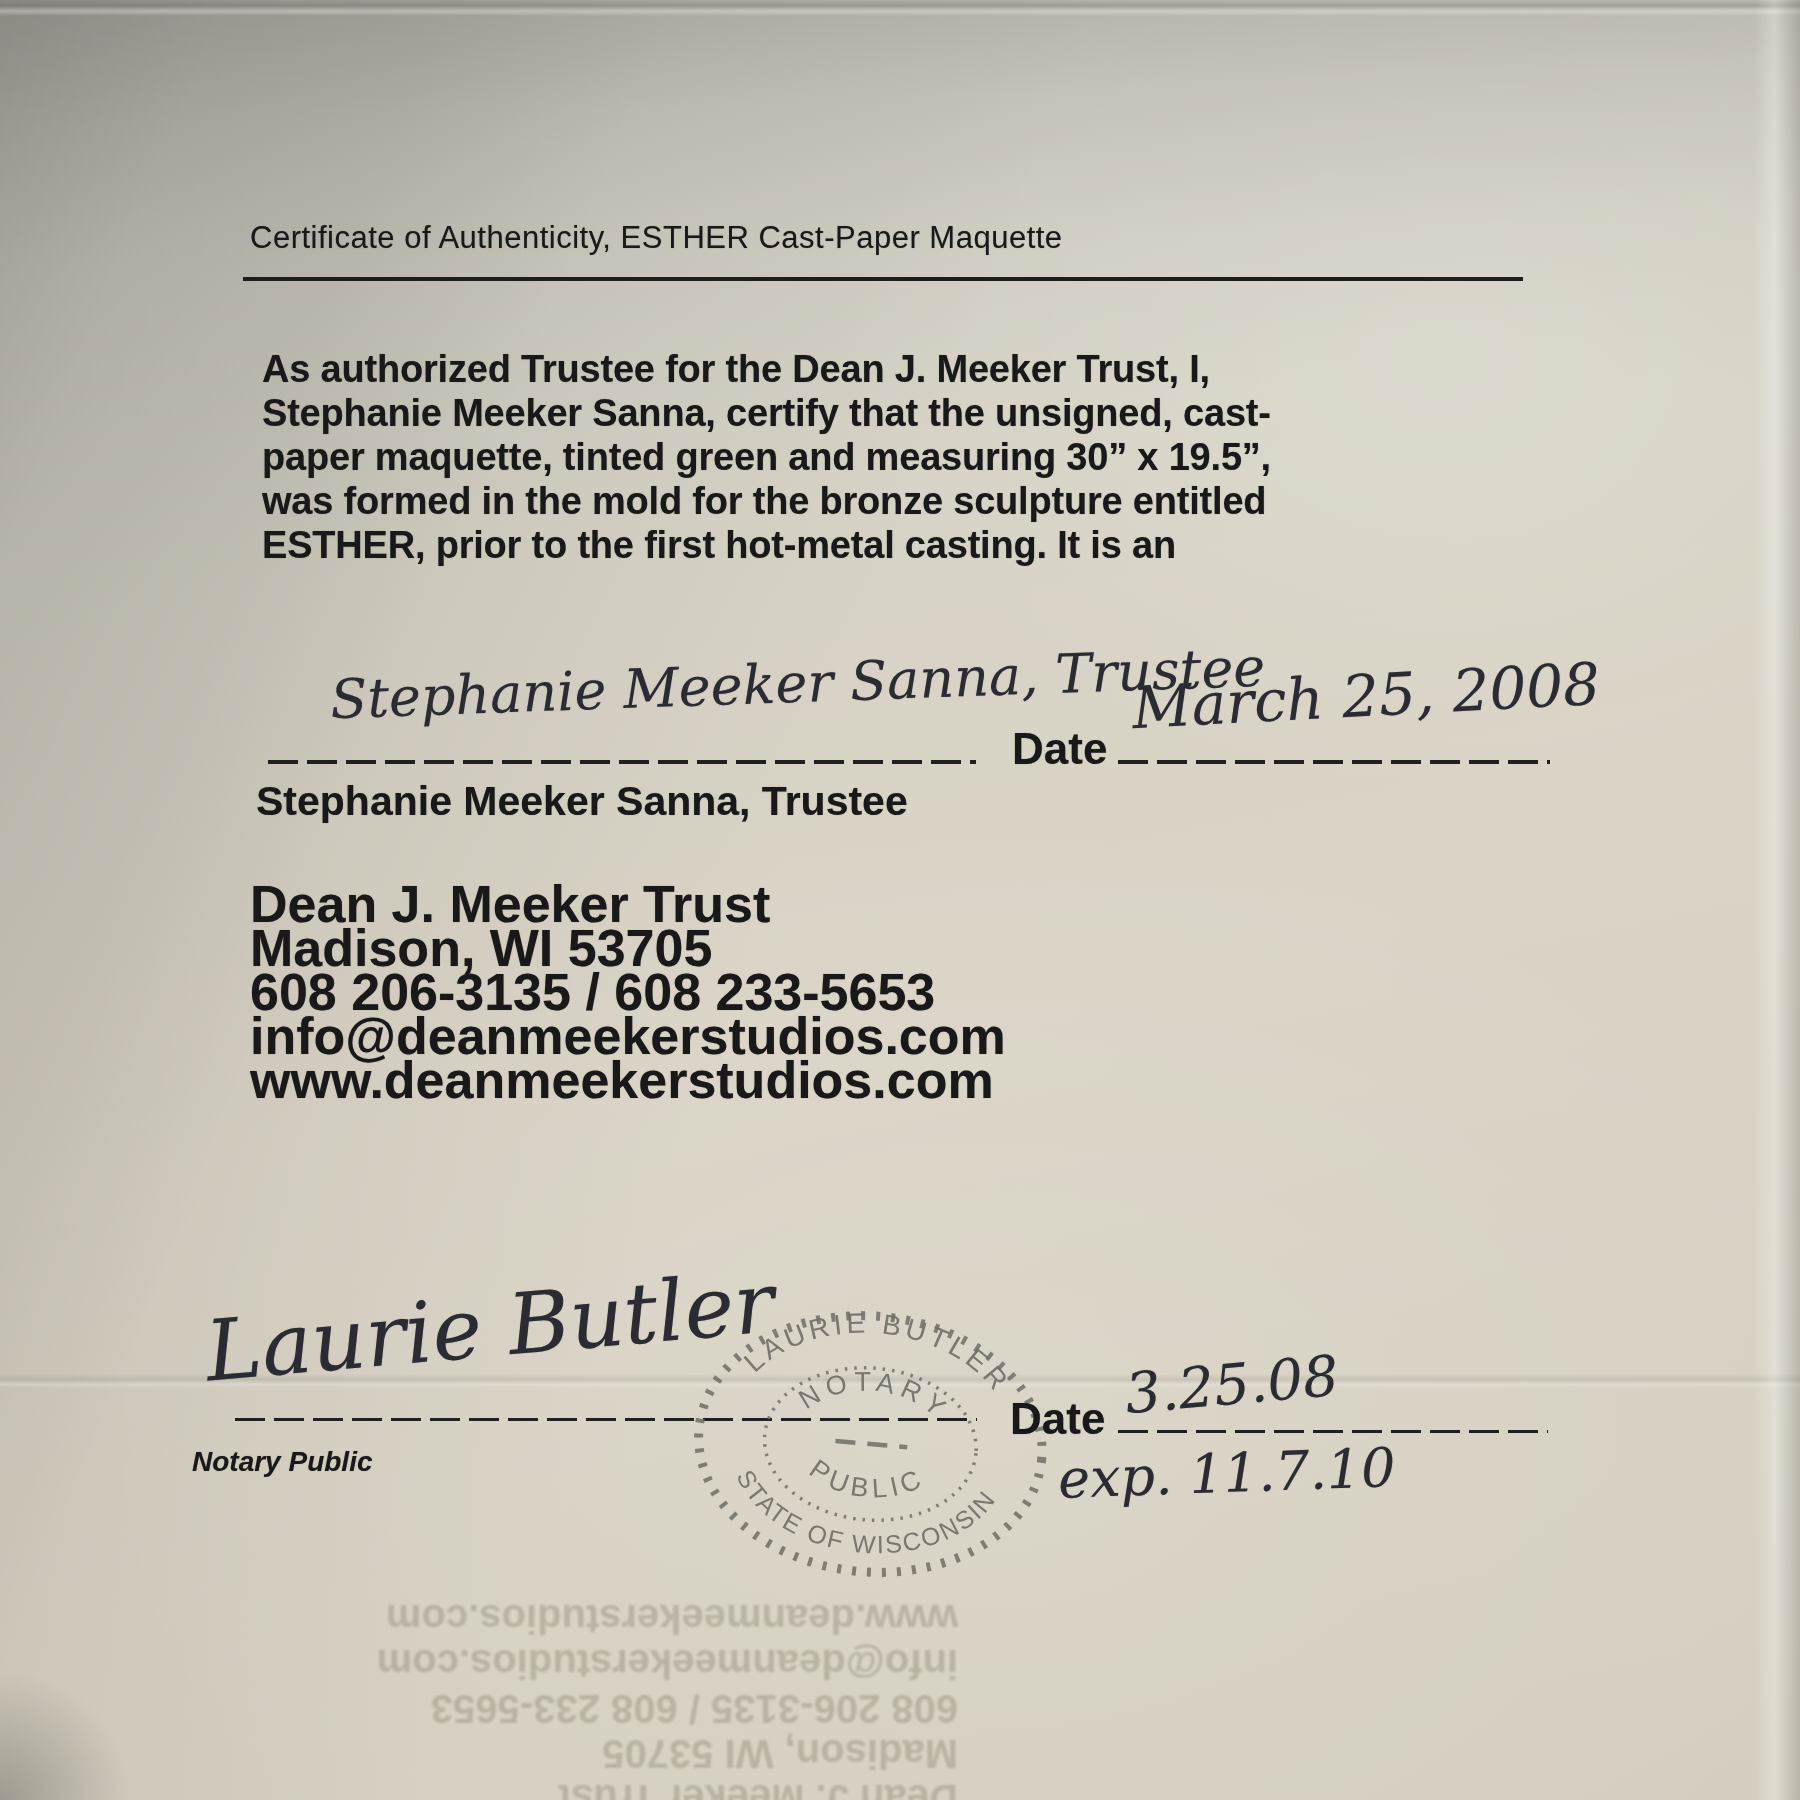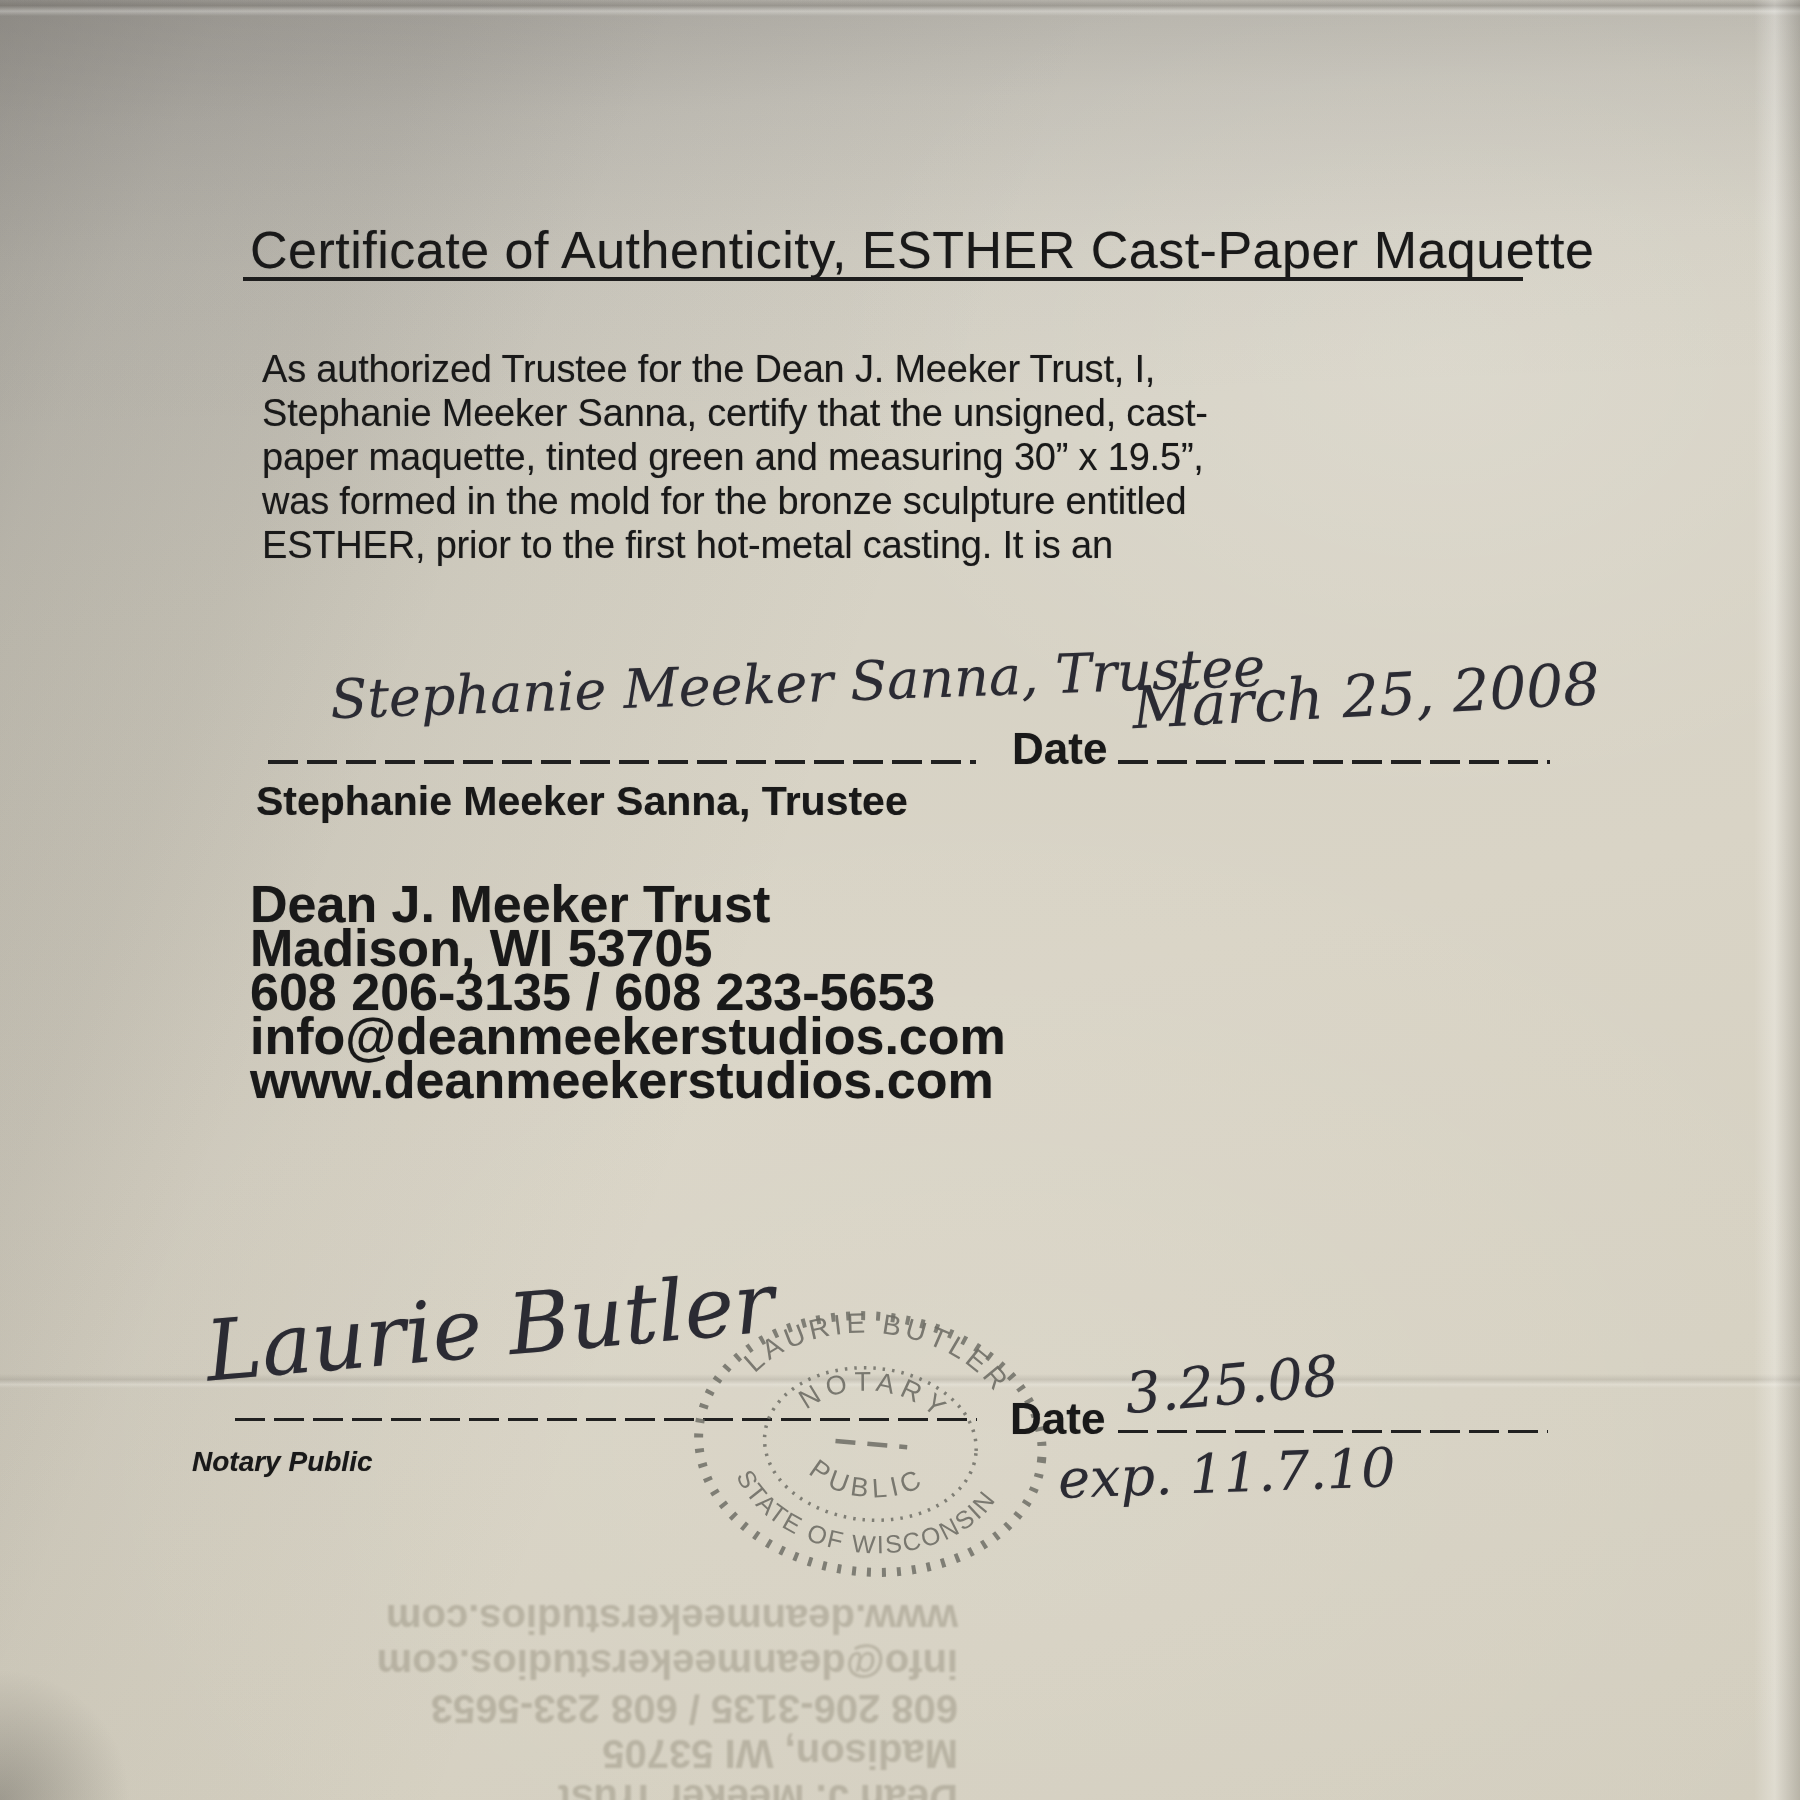--- a/index.html
+++ b/index.html
@@ -20,24 +20,24 @@
       radial-gradient(circle at 0% 100%, rgba(50,48,44,0.30), transparent 130px);
   }
   .crease-upper{position:absolute;left:0;top:630;width:1800px;height:16px;pointer-events:none;
     background:linear-gradient(to bottom, transparent, rgba(92,88,82,0.26) 35%, rgba(255,255,252,0.30) 70%, transparent);}
   .crease-lower{position:absolute;left:0;top:1374px;width:1800px;height:14px;pointer-events:none;
     background:linear-gradient(to bottom, transparent, rgba(92,88,82,0.14) 40%, rgba(255,255,252,0.20) 75%, transparent);}
   .right-edge{position:absolute;top:0;left:1754px;width:46px;height:1800px;pointer-events:none;
     background:linear-gradient(to right, transparent, rgba(255,255,253,0.28) 45%, rgba(115,112,106,0.28) 100%);}
   .abs{position:absolute;}
   .print{color:#191919;text-shadow:0 0 1px rgba(25,25,25,0.35);white-space:nowrap;}
-  .title{font-size:52px;font-weight:400;letter-spacing:0.5px;}
+  .title{font-size:31px;font-weight:400;letter-spacing:0.5px;}
   .rule-solid{height:4px;background:#1d1d1d;}
   .rule-dash{height:4px;background:repeating-linear-gradient(90deg,#202020 0 30px, rgba(32,32,32,0) 30px 39px);}
-  .body-line{font-size:38px;font-weight:400;height:44px;line-height:44px;letter-spacing:-0.2px;}
+  .body-line{font-size:38px;font-weight:700;height:44px;line-height:44px;letter-spacing:-0.2px;}
   .bold-label{font-size:44px;font-weight:700;}
   .contact-line{font-size:52px;font-weight:700;height:44px;line-height:44px;}
   .hand{font-family:"DejaVu Serif",serif;font-style:italic;color:#2b2b33;white-space:nowrap;
     text-shadow:0 0 1px rgba(43,43,51,0.35);}
   .seal-wrap{transform:rotate(5deg);}
   .seal-text{font-family:"Liberation Sans",sans-serif;fill:#6f6e66;opacity:0.9;}
   .bleed{transform:rotate(180deg);opacity:0.85;filter:blur(1.3px);}
   .bleed-line{font-size:40px;font-weight:700;height:45px;line-height:45px;color:rgba(143,137,120,0.5);white-space:nowrap;}
 </style>
 </head>

